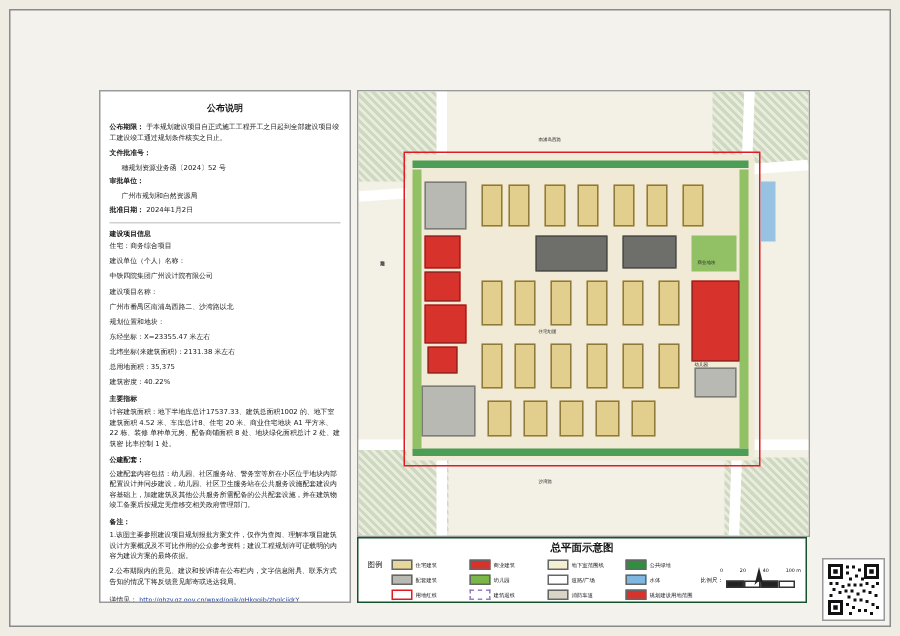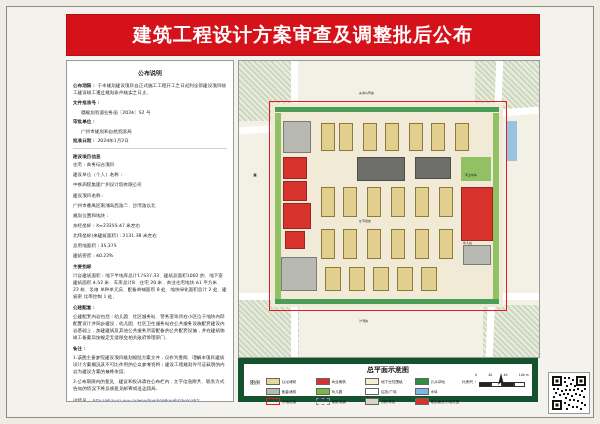--- a/index.html
+++ b/index.html
@@ -50,21 +50,21 @@
   .divider{height:1px;background:#cfcfcf;margin:3px 0;}
   
   .maparea{
     position:absolute;left:238px;top:60px;width:300px;height:296px;
     background:#f6f4ec;border:1px solid #9a9a9a;overflow:hidden;
   }
   .mapbg{position:absolute;inset:0;}
   
   .legend{
     position:absolute;left:238px;top:358px;width:300px;height:44px;
-    background:#ffffff;border:6px solid #14532d;box-sizing:border-box;
+    background:#ffffff;border:1px solid #14532d;box-sizing:border-box;
   }
   .legend .lg-title{
     position:absolute;left:0;top:1px;width:100%;text-align:center;
     font-size:7px;font-weight:bold;color:#111;
   }
   .legend .lg-label{
     position:absolute;left:4px;top:16px;width:14px;font-size:5px;
     line-height:1.15;text-align:center;color:#111;
   }
   .lg-items{
@@ -119,23 +119,20 @@
   .vert-text{
     position:absolute;writing-mode:vertical-rl;font-size:3px;color:#444;
   }
 </style>
 </head>
 <body>
 
 <div class="page">
   <div class="frame"></div>
 
-  <div class="banner">
-    <span>建筑工程设计方案审查及调整批后公布</span>
-  </div>
 
   <div class="leftcol">
     <div class="sec-title">公布说明</div>
 
     <div class="kv">
       <b>公布期限：</b>
       <span>于本规划建设项目自正式施工工程开工之日起到全部建设项目竣工建设竣工通过规划条件核实之日止。</span>
     </div>
     <div class="kv">
       <b>文件批准号：</b>

